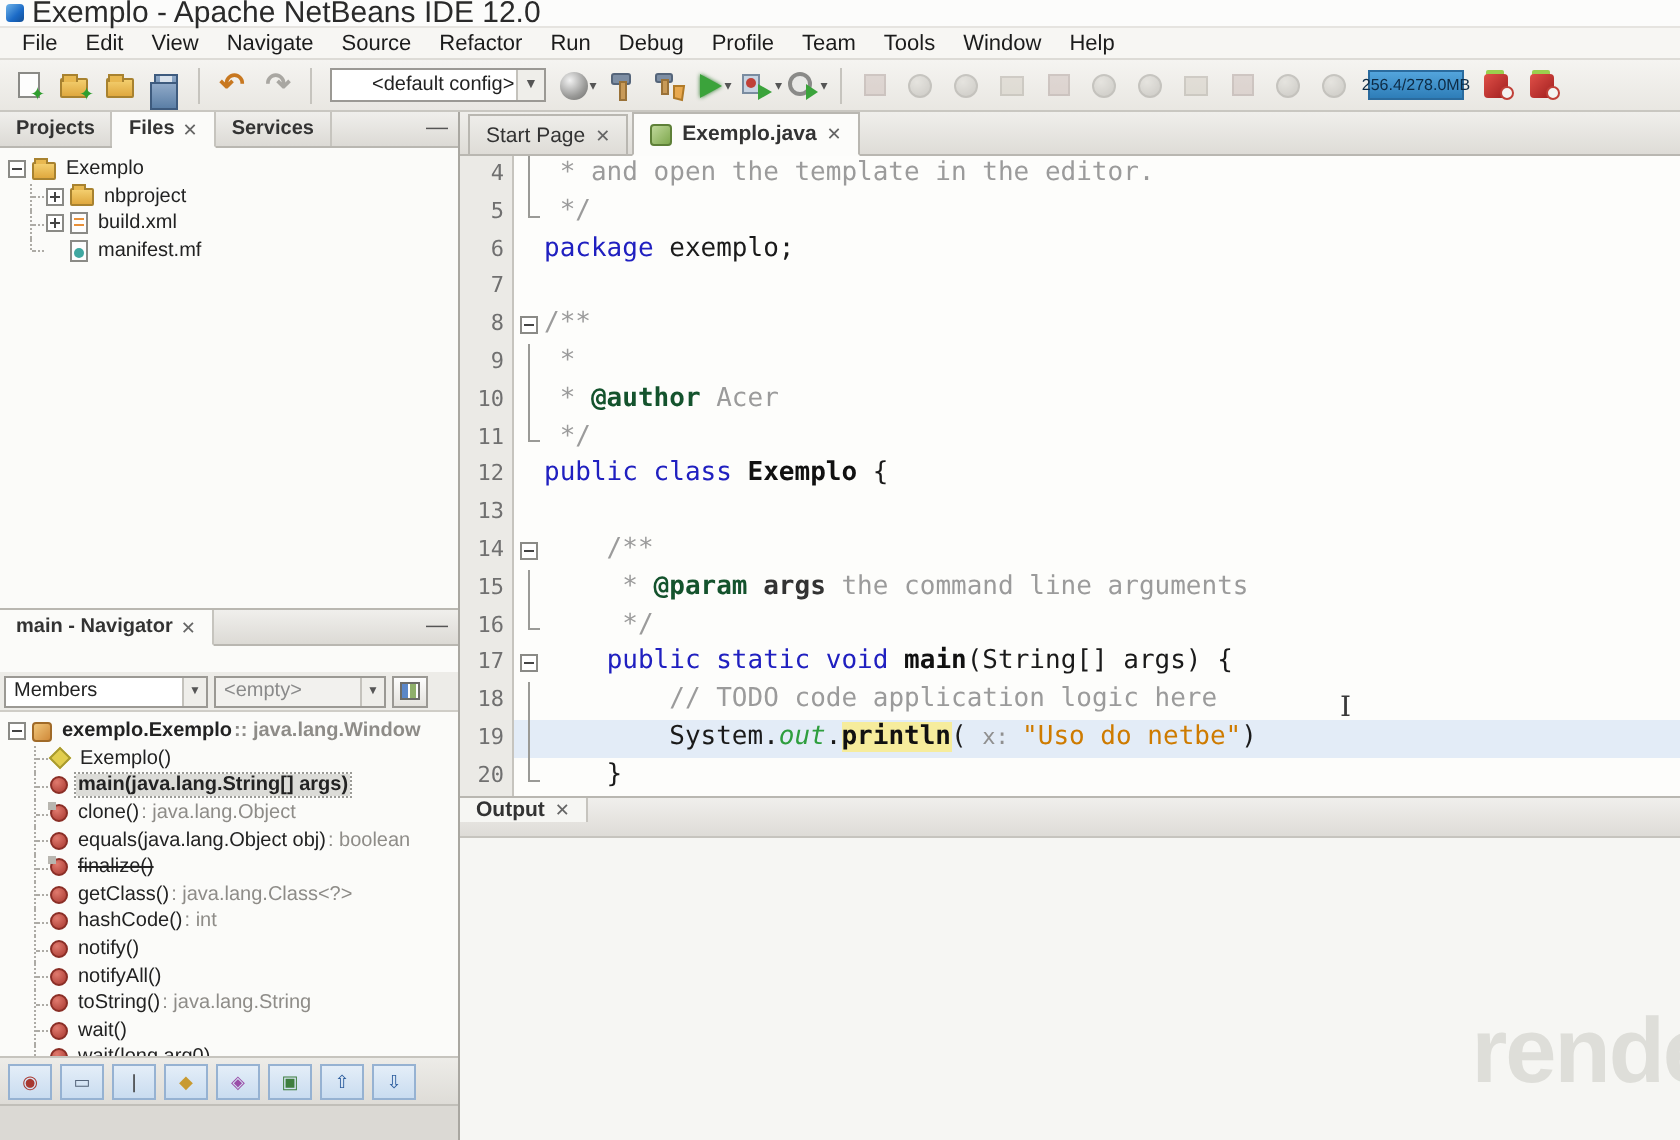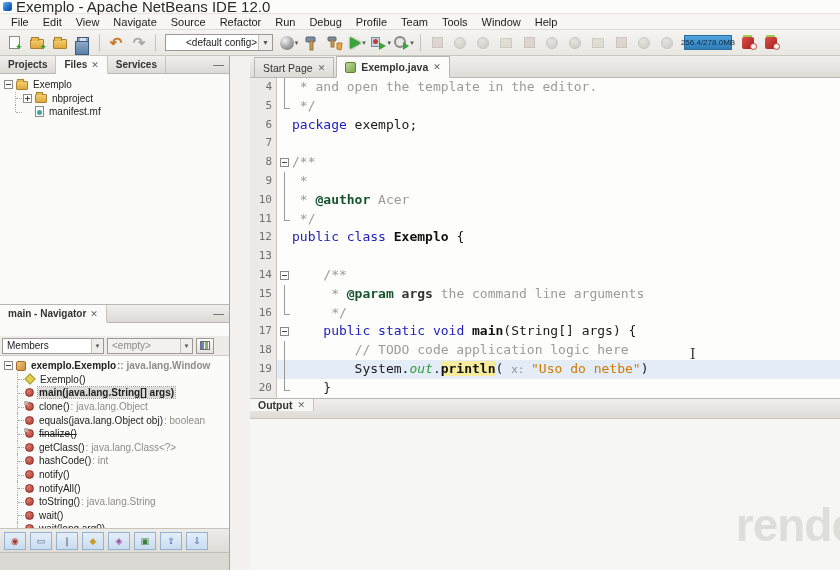--- a/index.html
+++ b/index.html
@@ -48,21 +48,21 @@
   .dis-sq { width:11px; height:11px; background:#C9B8B4; border:1px solid #A59490; }
   .dis-ci { width:12px; height:12px; border-radius:50%; background:radial-gradient(circle at 35% 30%, #DAD8D2, #A6A49E); border:1px solid #94928C; }
   .dis-bx { width:12px; height:10px; background:#CFC9BE; border:1px solid #A6A096; }
   .memory { width:48px; height:15px; background:linear-gradient(#53A4DC,#2E7DB8); border:1px solid #2A6B9E; display:flex; align-items:center; justify-content:center; font-size:8px; color:#0D2B45; margin:0 4px; flex:0 0 auto; }
   .pp-btn { position:relative; width:15px; height:15px; }
   .pp-btn .pp-red { position:absolute; left:0; top:2px; width:12px; height:12px; background:linear-gradient(135deg,#E05048,#A01E1E); border-radius:2px; }
   .pp-btn .pp-green { position:absolute; left:1px; top:0px; width:9px; height:4px; background:#9BCF4E; border-radius:1px; }
   .pp-btn .pp-clock { position:absolute; right:0; bottom:0; width:7px; height:7px; border-radius:50%; background:#F4F4F2; border:1px solid #C04038; }
 
   
-  .main { display:flex; height:514px;gap:20px; }
+  .main { display:flex; height:514px; }
   .left-col { width:230px; flex:0 0 auto; display:flex; flex-direction:column; border-right:1px solid #A9A7A1; background:#FBFBF9; }
   .right-col { flex:1; display:flex; flex-direction:column; min-width:0; }
 
   
   .ptab-row { height:18px; background:linear-gradient(#F0EFEC,#DCDAD5); border-bottom:1px solid #B9B7B1; display:flex; align-items:stretch; position:relative; }
   .ptab { display:flex; align-items:center; padding:0 8px; font-size:10px; font-weight:bold; color:#333; border-right:1px solid #C6C4BE; gap:4px; }
   .ptab.active { background:#FBFBF9; border-bottom:1px solid #FBFBF9; margin-bottom:-1px; }
   .ptab .close-x { font-size:9px; color:#666; font-weight:normal; }
   .minimize { position:absolute; right:5px; top:2px; font-size:11px; color:#555; cursor:default; }
 
@@ -314,20 +314,26 @@
               <span class="t-folder"></span>
               <span class="lbl">Exemplo</span>
             </div>
             <div class="tree-row" style="padding-left: 10px;">
               <span class="conn"></span>
               <span class="expander plus"></span>
               <span class="t-folder"></span>
               <span class="lbl">nbproject</span>
             </div>
             <div class="tree-row" style="padding-left: 10px;">
+              <span class="conn"></span>
+              <span class="expander plus"></span>
+              <span class="t-page xml"></span>
+              <span class="lbl">build.xml</span>
+            </div>
+            <div class="tree-row" style="padding-left: 10px;">
               <span class="conn last"></span>
               <span style="width: 12px;"></span>
               <span class="t-page mf"></span>
               <span class="lbl">manifest.mf</span>
             </div>
           </div>
       </div>
 
       <div style="flex:1; display:flex; flex-direction:column; min-height:0;">
         <div class="ptab-row">

